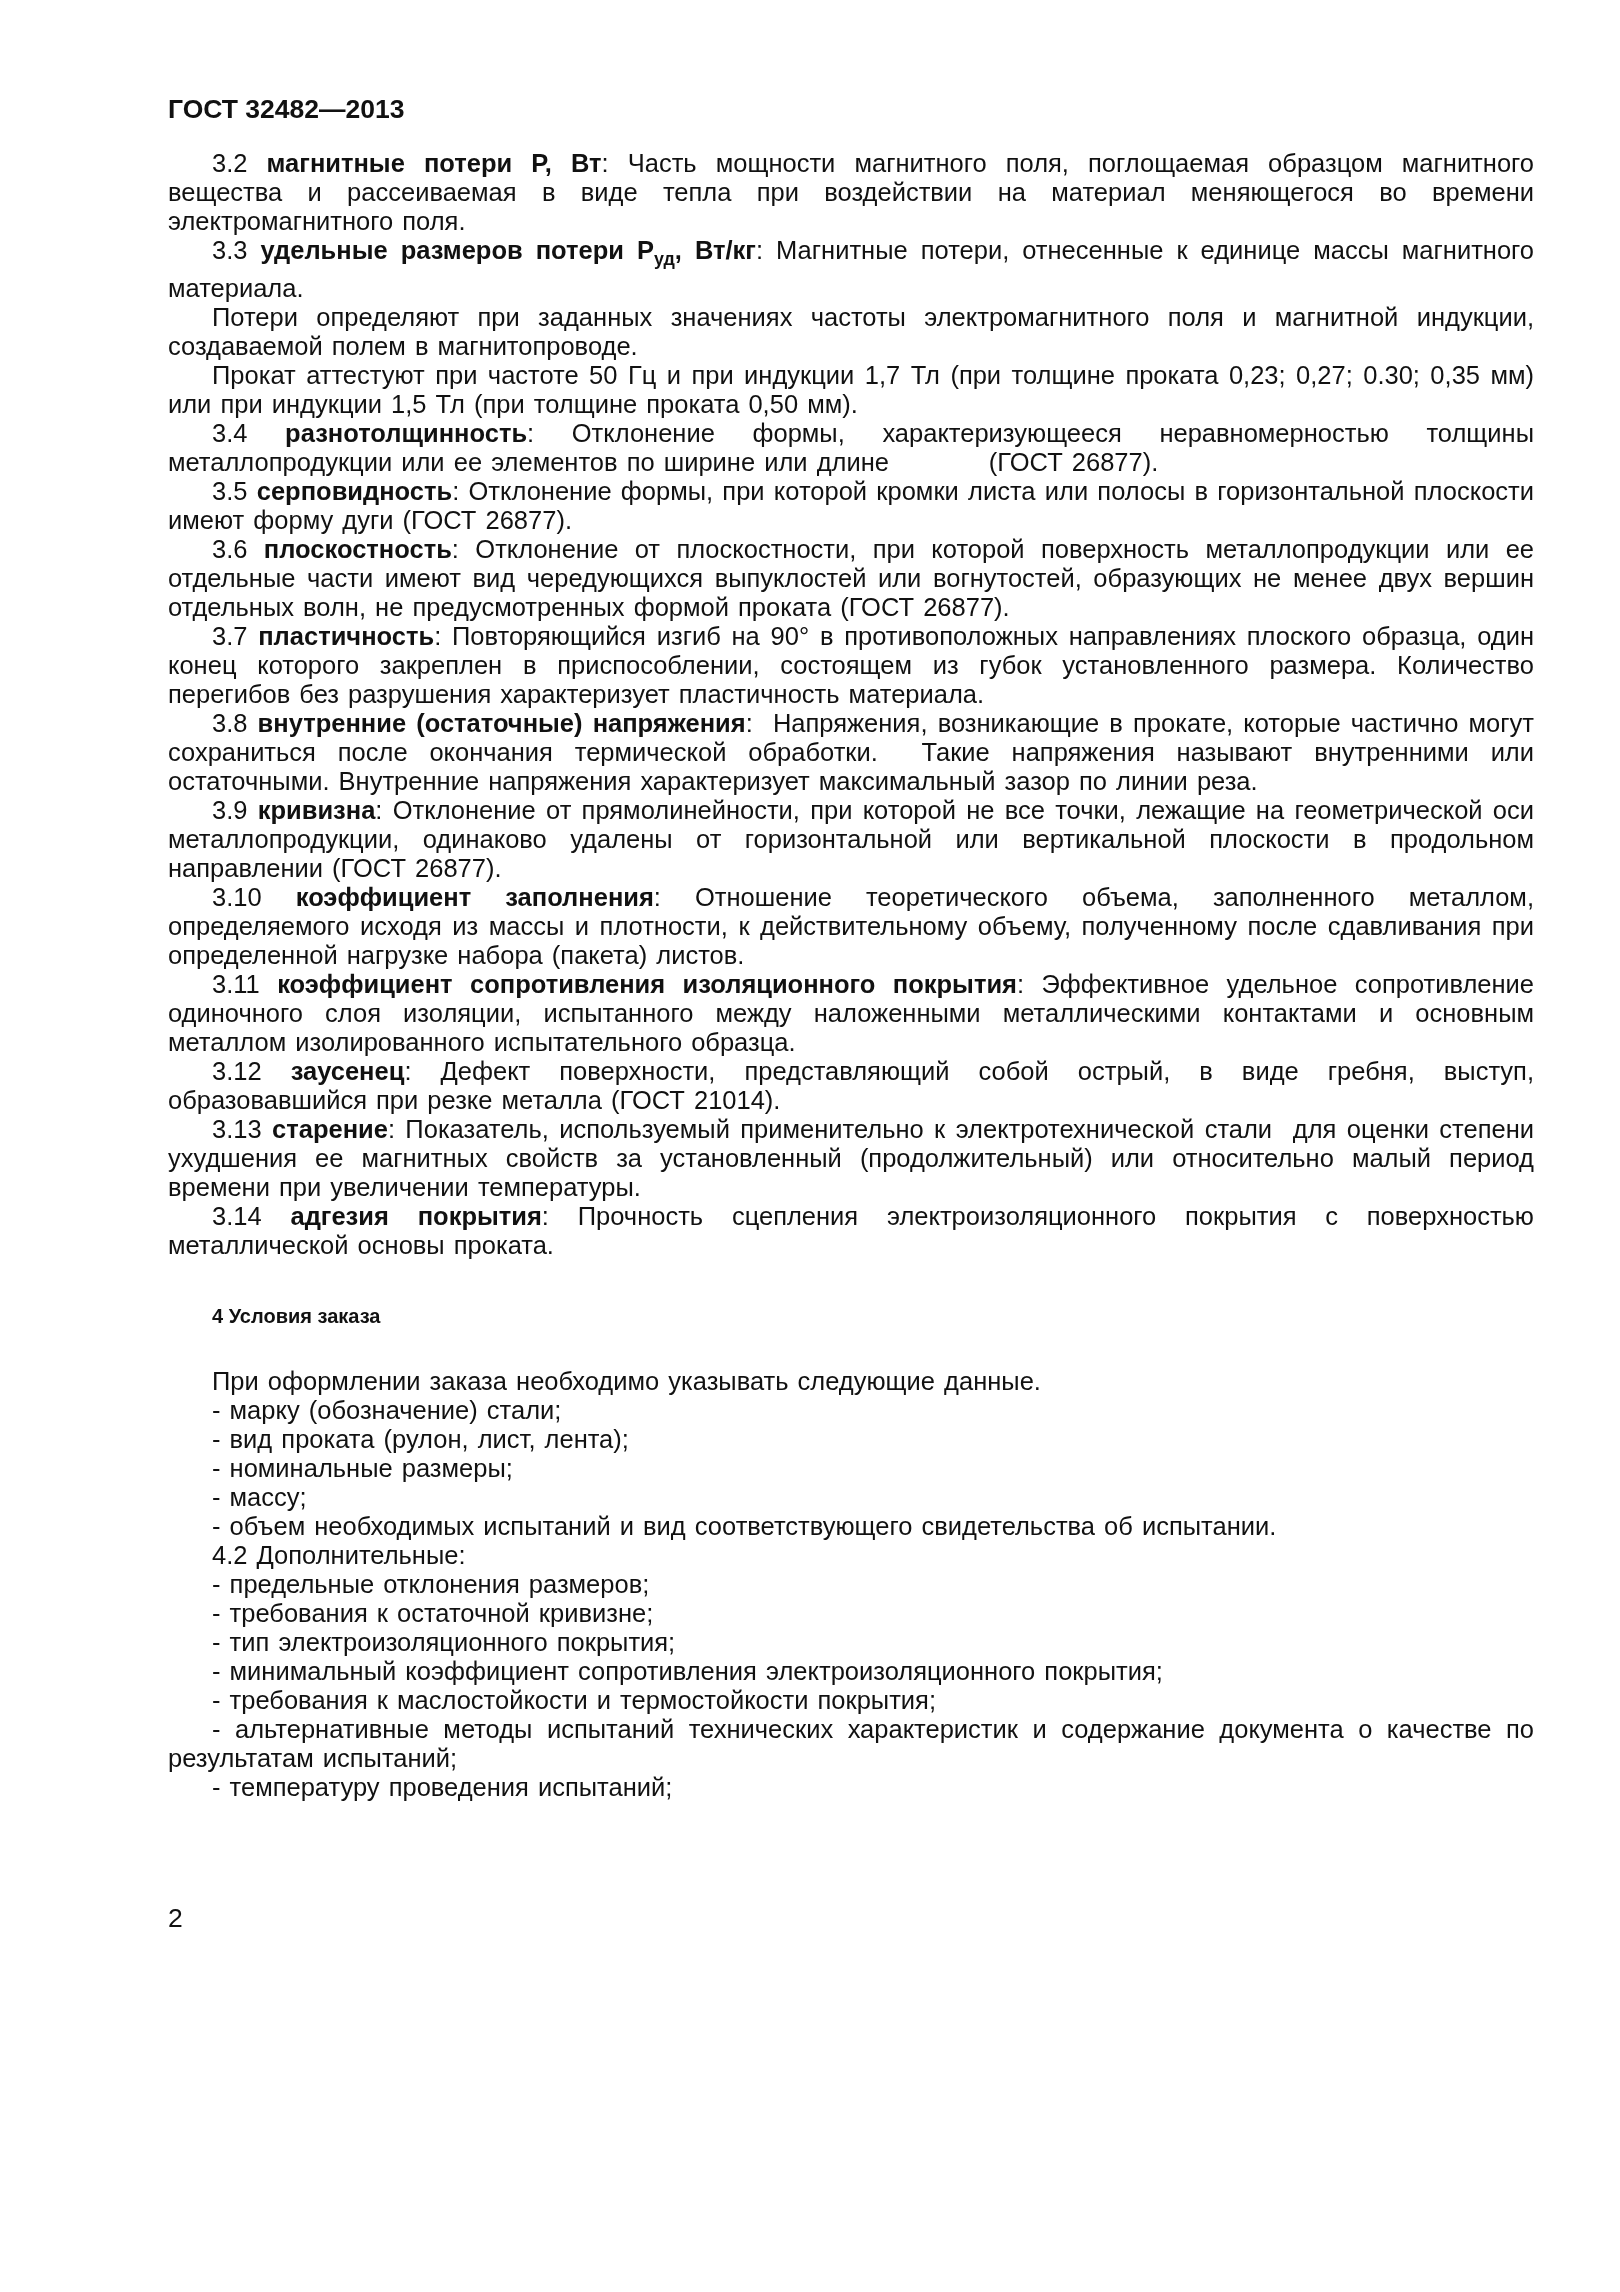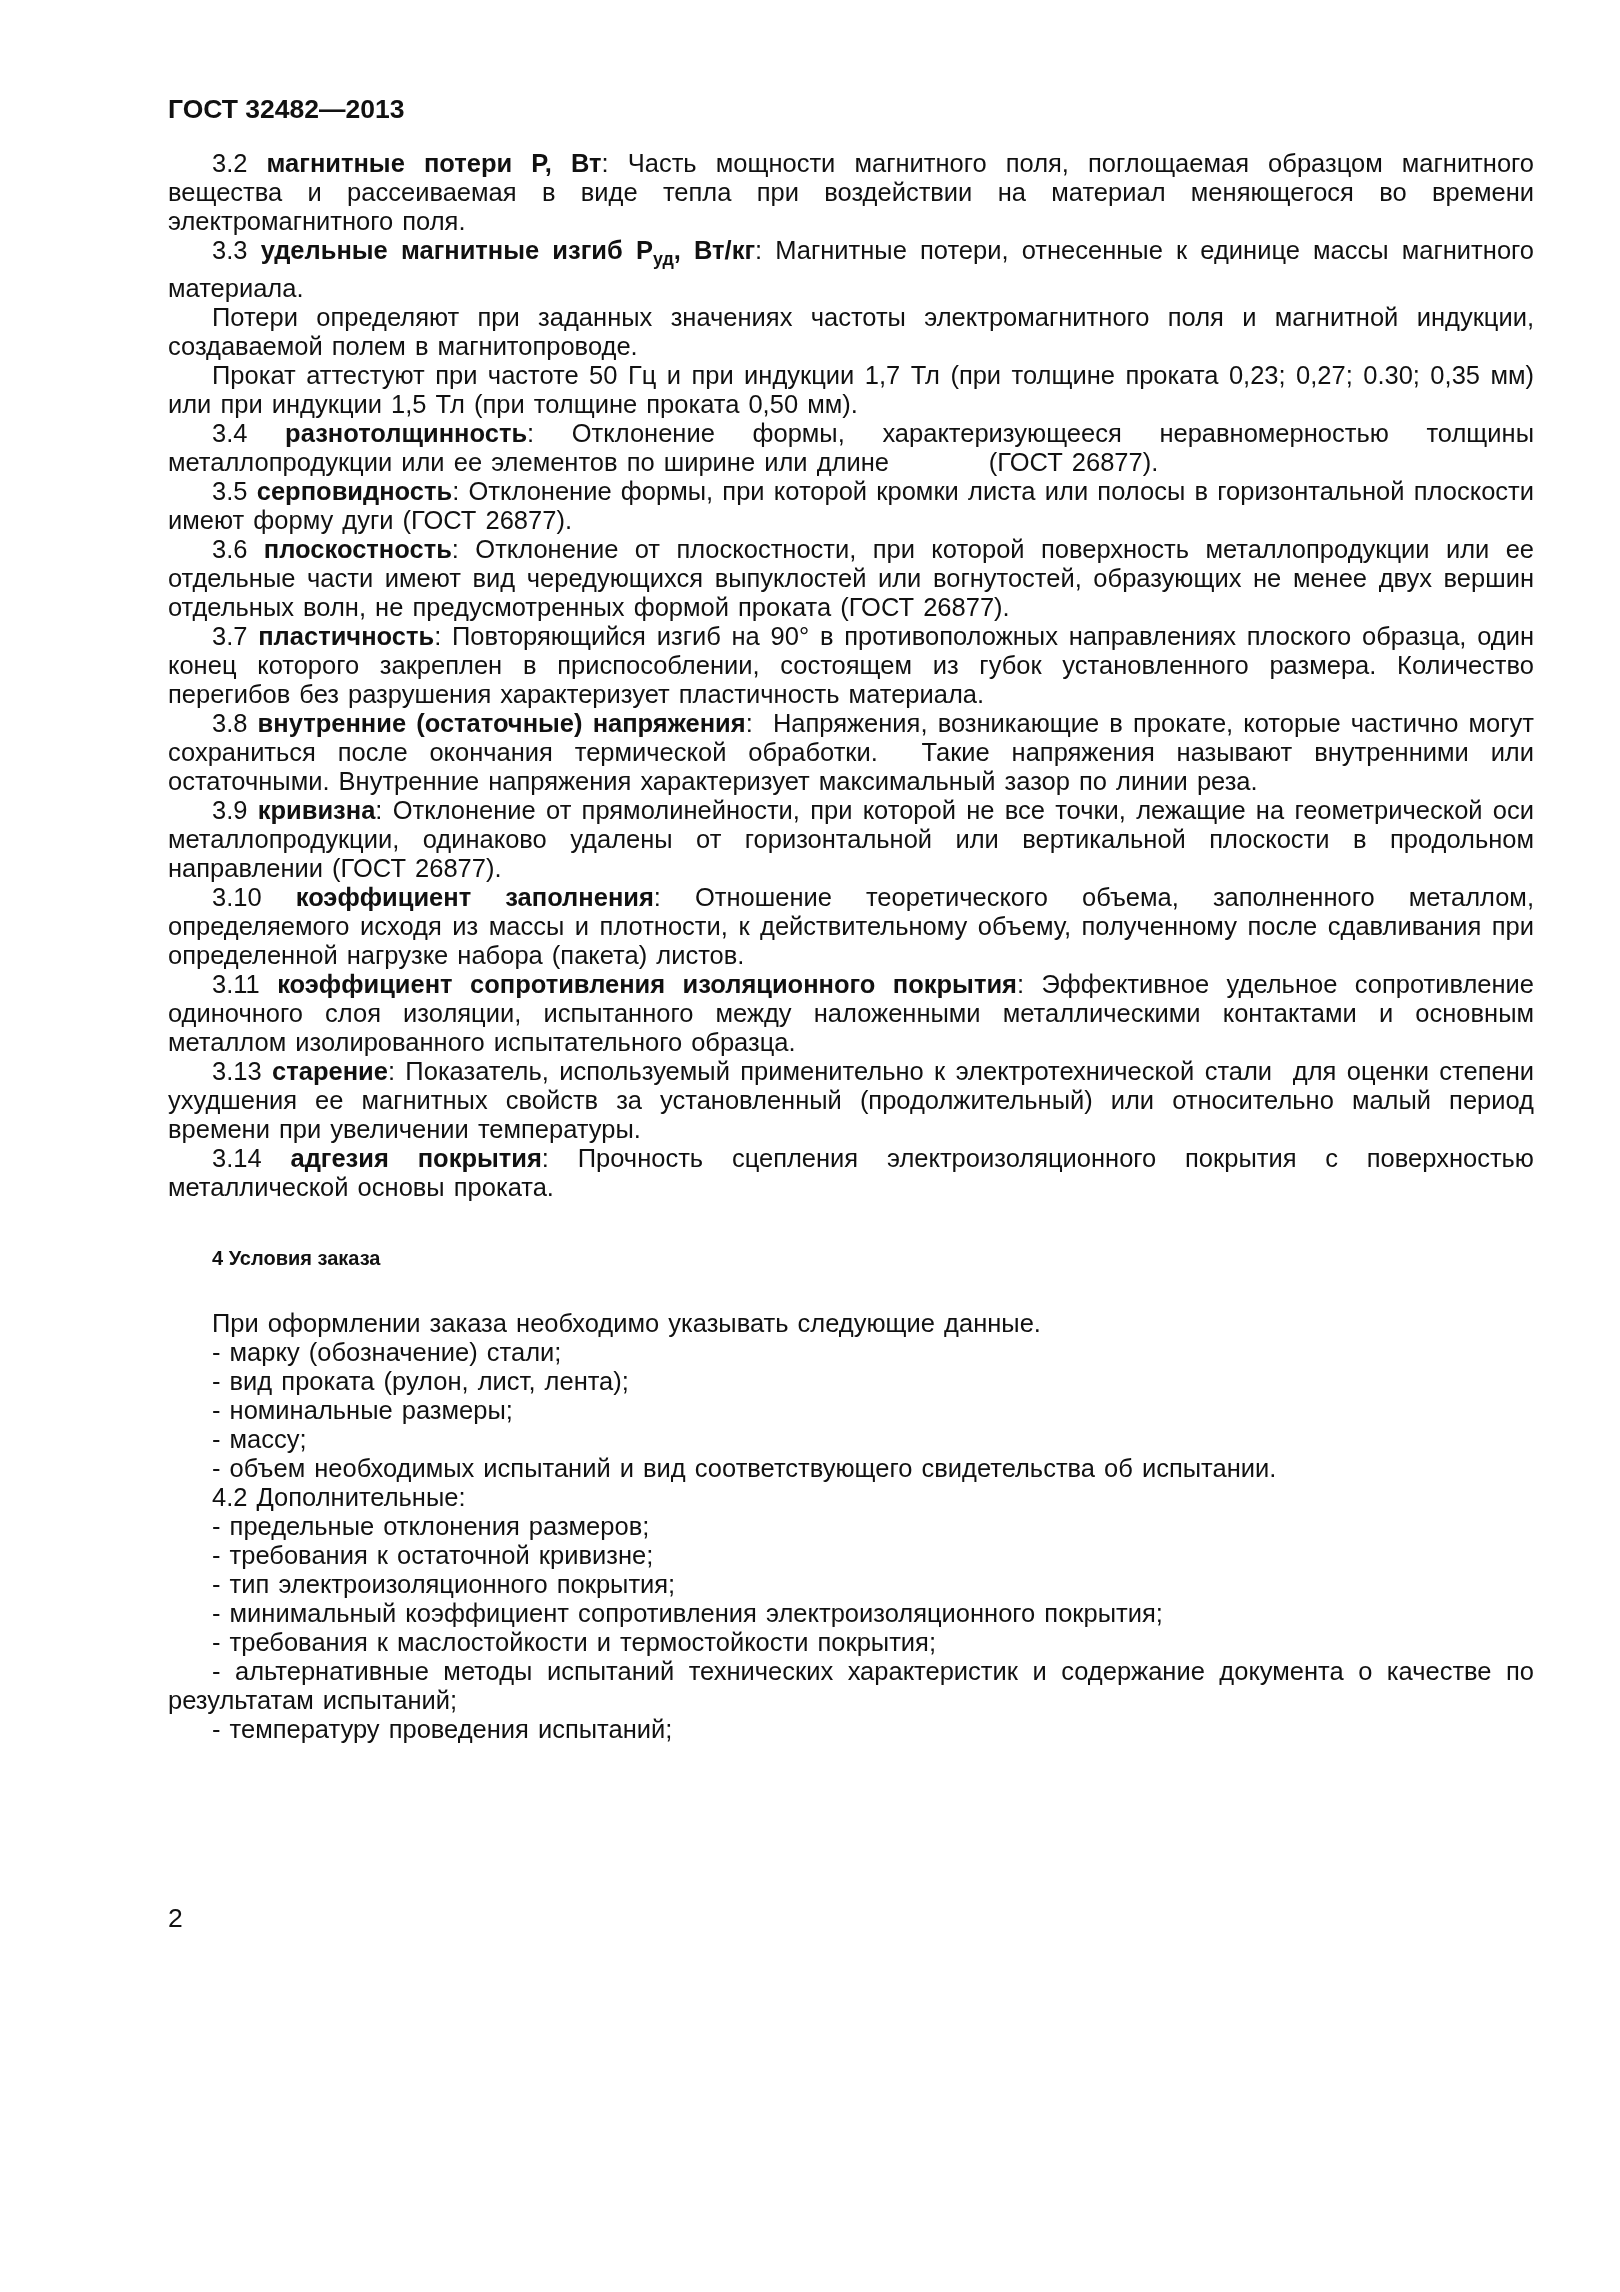--- a/index.html
+++ b/index.html
@@ -50,21 +50,21 @@
 </head>
 <body>
 
 <div class="page">
   <div class="content">
 
     <div class="doc-number">ГОСТ 32482—2013</div>
 
     <p class="para"><span>3.2</span> <b class="term">магнитные потери Р, Вт</b><span>: Часть мощности магнитного поля, поглощаемая образцом магнитного вещества и рассеиваемая в виде тепла при воздействии на материал меняющегося во времени электромагнитного поля.</span></p>
 
-    <p class="para"><span>3.3</span> <b class="term"><span>удельные магнитные изгиб Р</span><sub class="term-sub">уд</sub><span>, Вт/кг</span></b><span>: Магнитные потери, отнесенные к единице массы магнитного материала.</span></p>
+    <p class="para"><span>3.3</span> <b class="term"><span>удельные размеров потери Р</span><sub class="term-sub">уд</sub><span>, Вт/кг</span></b><span>: Магнитные потери, отнесенные к единице массы магнитного материала.</span></p>
 
     <p class="para plain"><span>Потери определяют при заданных значениях частоты электромагнитного поля и магнитной индукции, создаваемой полем в магнитопроводе.</span></p>
 
     <p class="para plain"><span>Прокат аттестуют при частоте 50 Гц и при индукции 1,7 Тл (при толщине проката 0,23; 0,27; 0.30; 0,35 мм) или при индукции 1,5 Тл (при толщине проката 0,50 мм).</span></p>
 
     <p class="para"><span>3.4</span> <b class="term">разнотолщинность</b><span>: Отклонение формы, характеризующееся неравномерностью толщины металлопродукции или ее элементов по ширине или  длине &nbsp;&nbsp;&nbsp;&nbsp;&nbsp;&nbsp;&nbsp;&nbsp;&nbsp;&nbsp;(ГОСТ 26877).</span></p>
 
     <p class="para"><span>3.5</span> <b class="term">серповидность</b><span>: Отклонение формы, при которой кромки листа или полосы в горизонтальной плоскости имеют форму дуги (ГОСТ 26877).</span></p>
 
     <p class="para"><span>3.6</span> <b class="term">плоскостность</b><span>: Отклонение от плоскостности, при которой поверхность металлопродукции или ее отдельные части имеют вид чередующихся выпуклостей или вогнутостей, образующих не менее двух вершин отдельных волн, не предусмотренных формой проката (ГОСТ 26877).</span></p>
@@ -72,20 +72,21 @@
     <p class="para"><span>3.7</span> <b class="term">пластичность</b><span>: Повторяющийся изгиб на 90° в противоположных направлениях плоского образца, один конец которого закреплен в приспособлении, состоящем из губок установленного размера. Количество перегибов без разрушения характеризует пластичность материала.</span></p>
 
     <p class="para"><span>3.8</span> <b class="term">внутренние (остаточные) напряжения</b><span>: &nbsp;Напряжения, возникающие в прокате, которые частично могут сохраниться после окончания термической обработки. &nbsp;Такие напряжения называют внутренними или остаточными. Внутренние напряжения характеризует максимальный зазор по линии реза.</span></p>
 
     <p class="para"><span>3.9</span> <b class="term">кривизна</b><span>: Отклонение от прямолинейности, при которой не все точки, лежащие на геометрической оси металлопродукции, одинаково удалены от горизонтальной или вертикальной плоскости в продольном направлении (ГОСТ 26877).</span></p>
 
     <p class="para"><span>3.10</span> <b class="term">коэффициент заполнения</b><span>: Отношение теоретического объема, заполненного металлом, определяемого исходя из массы и плотности, к действительному объему, полученному после сдавливания при определенной нагрузке набора (пакета) листов.</span></p>
 
     <p class="para"><span>3.11</span> <b class="term">коэффициент сопротивления изоляционного покрытия</b><span>: Эффективное удельное сопротивление одиночного слоя изоляции, испытанного между наложенными металлическими контактами и основным металлом изолированного испытательного образца.</span></p>
 
+    <p class="para"><span>3.12</span> <b class="term">заусенец</b><span>: Дефект поверхности, представляющий собой острый, в виде гребня, выступ, образовавшийся при резке металла (ГОСТ 21014).</span></p>
 
     <p class="para"><span>3.13</span> <b class="term">старение</b><span>: Показатель, используемый применительно к электротехнической стали &nbsp;для оценки степени ухудшения ее магнитных свойств за установленный (продолжительный) или относительно малый период времени при увеличении температуры.</span></p>
 
     <p class="para"><span>3.14</span> <b class="term">адгезия покрытия</b><span>: Прочность сцепления электроизоляционного покрытия с поверхностью металлической основы проката.</span></p>
 
     <h2 class="section-heading">4 Условия заказа</h2>
 
     <p class="para plain"><span>При оформлении заказа необходимо указывать следующие данные.</span></p>
 
     <p class="para">- марку (обозначение) стали;</p>

